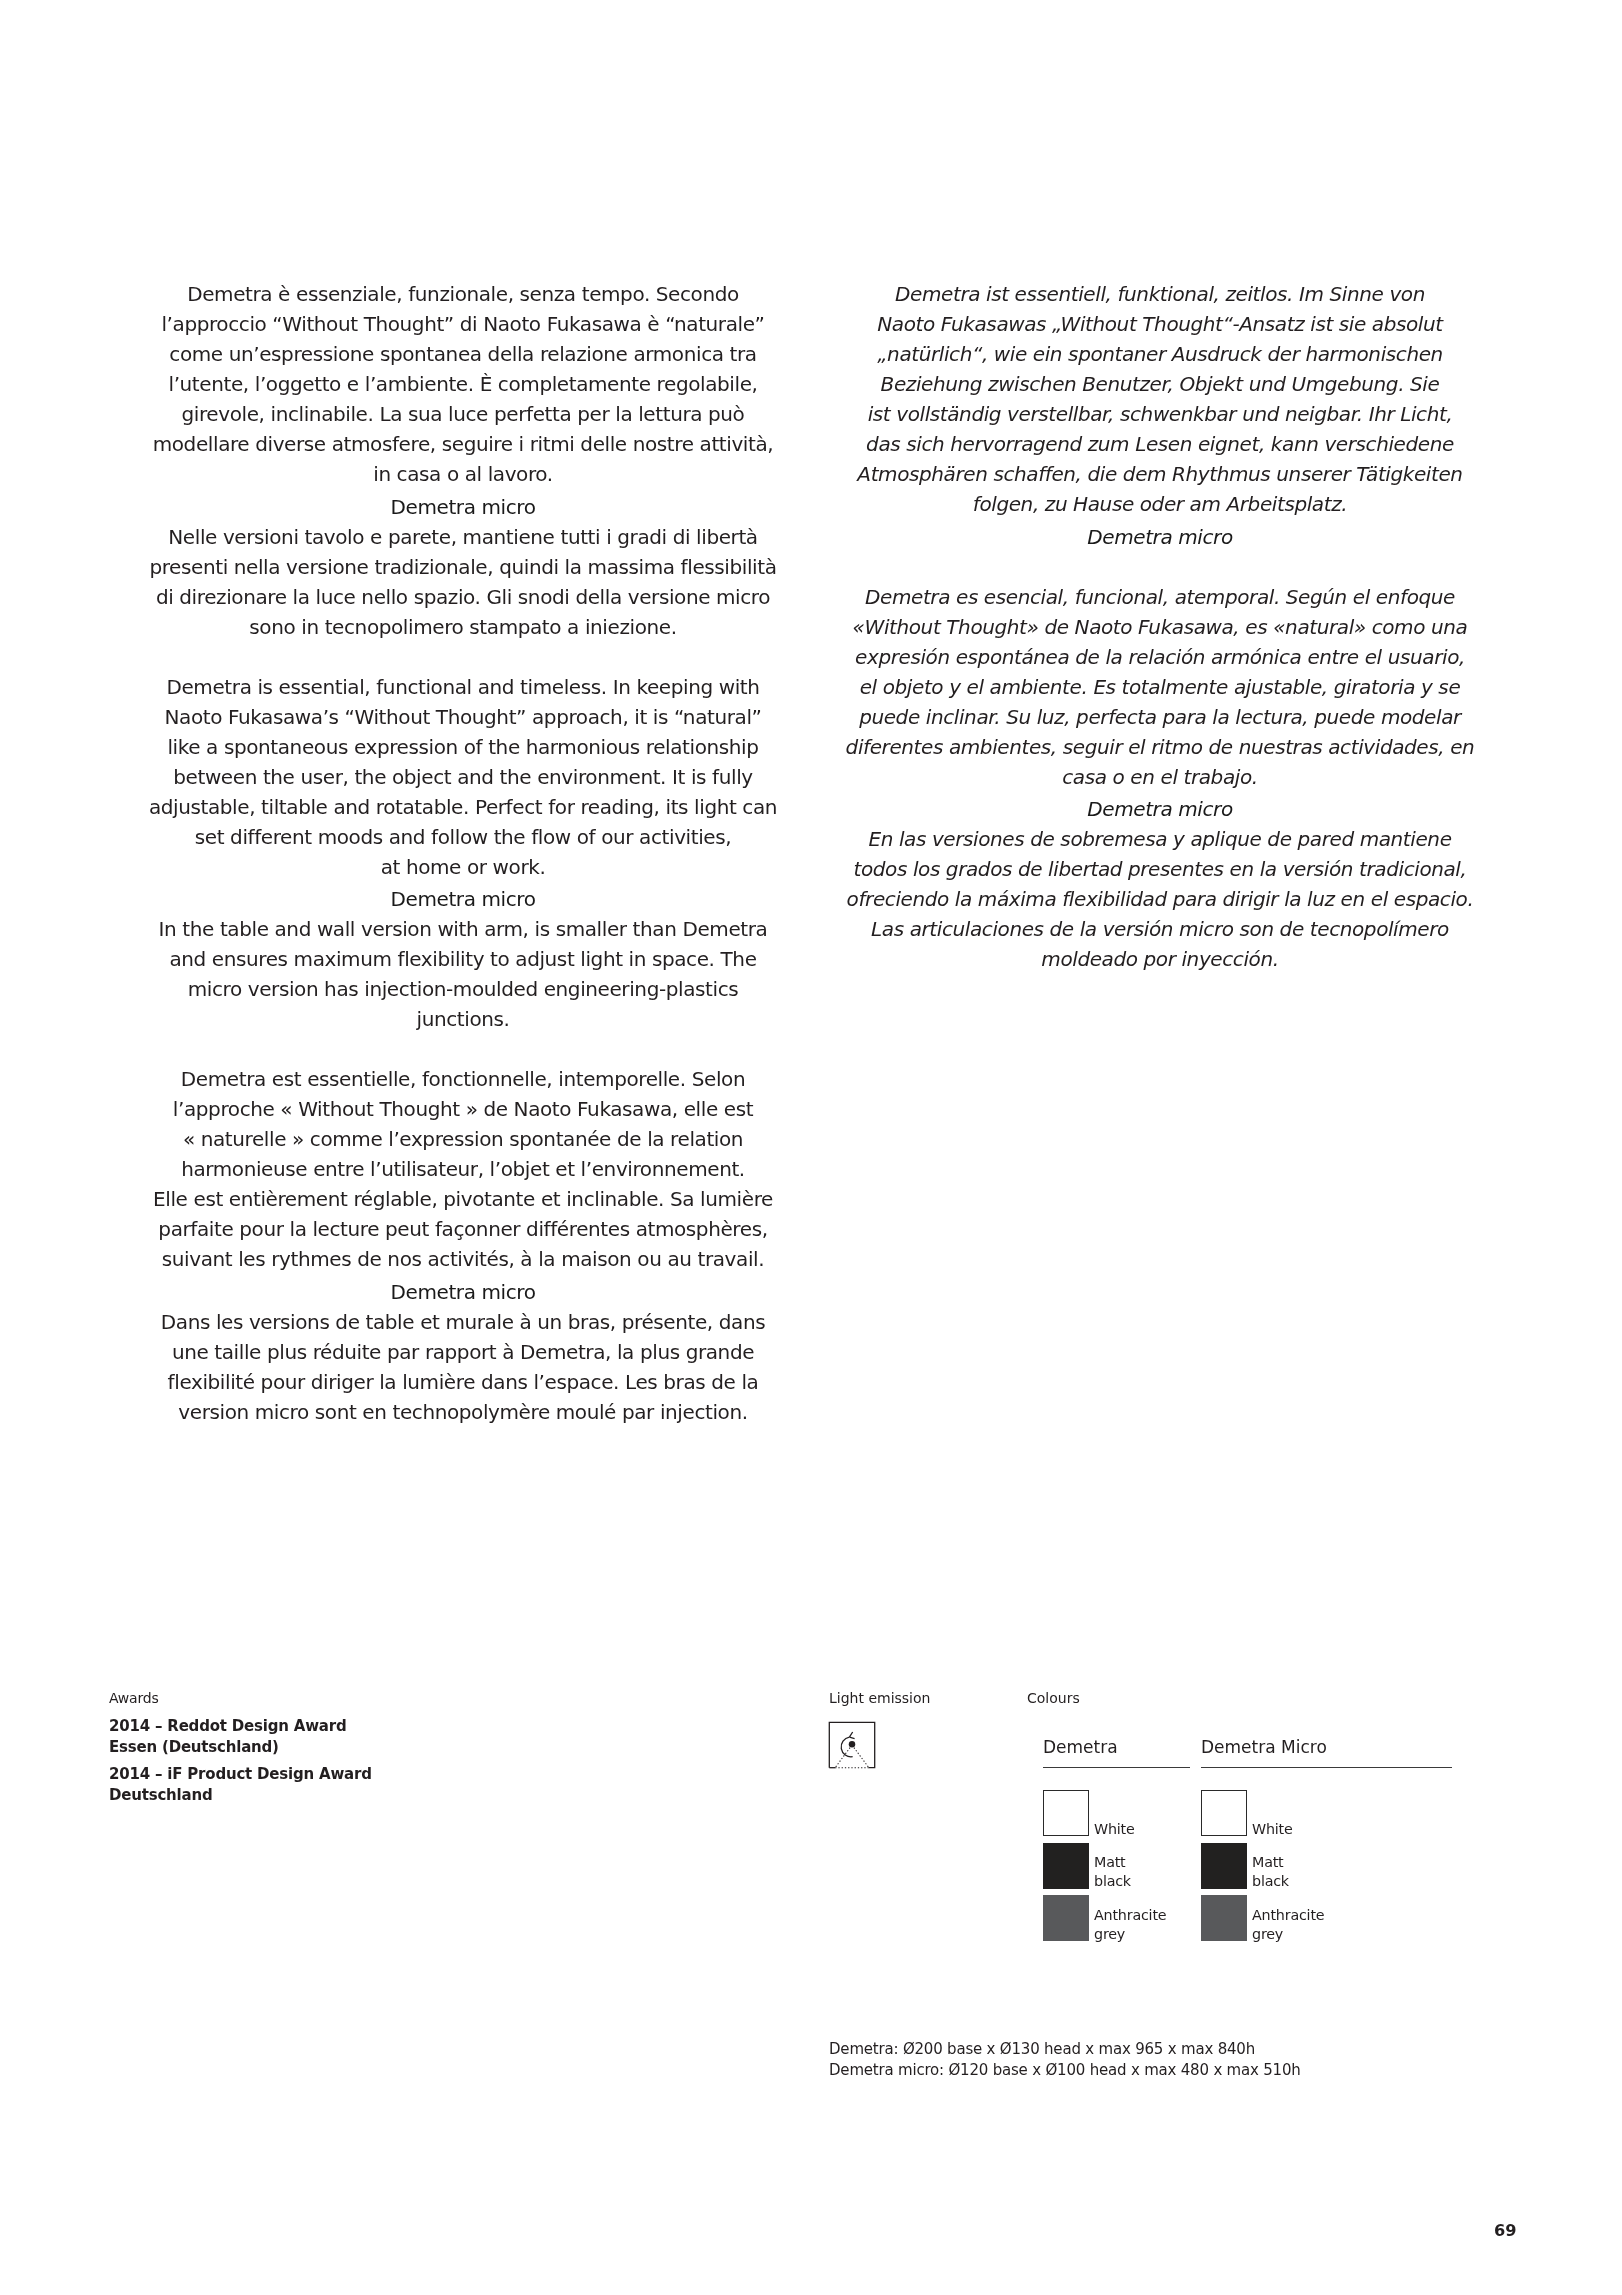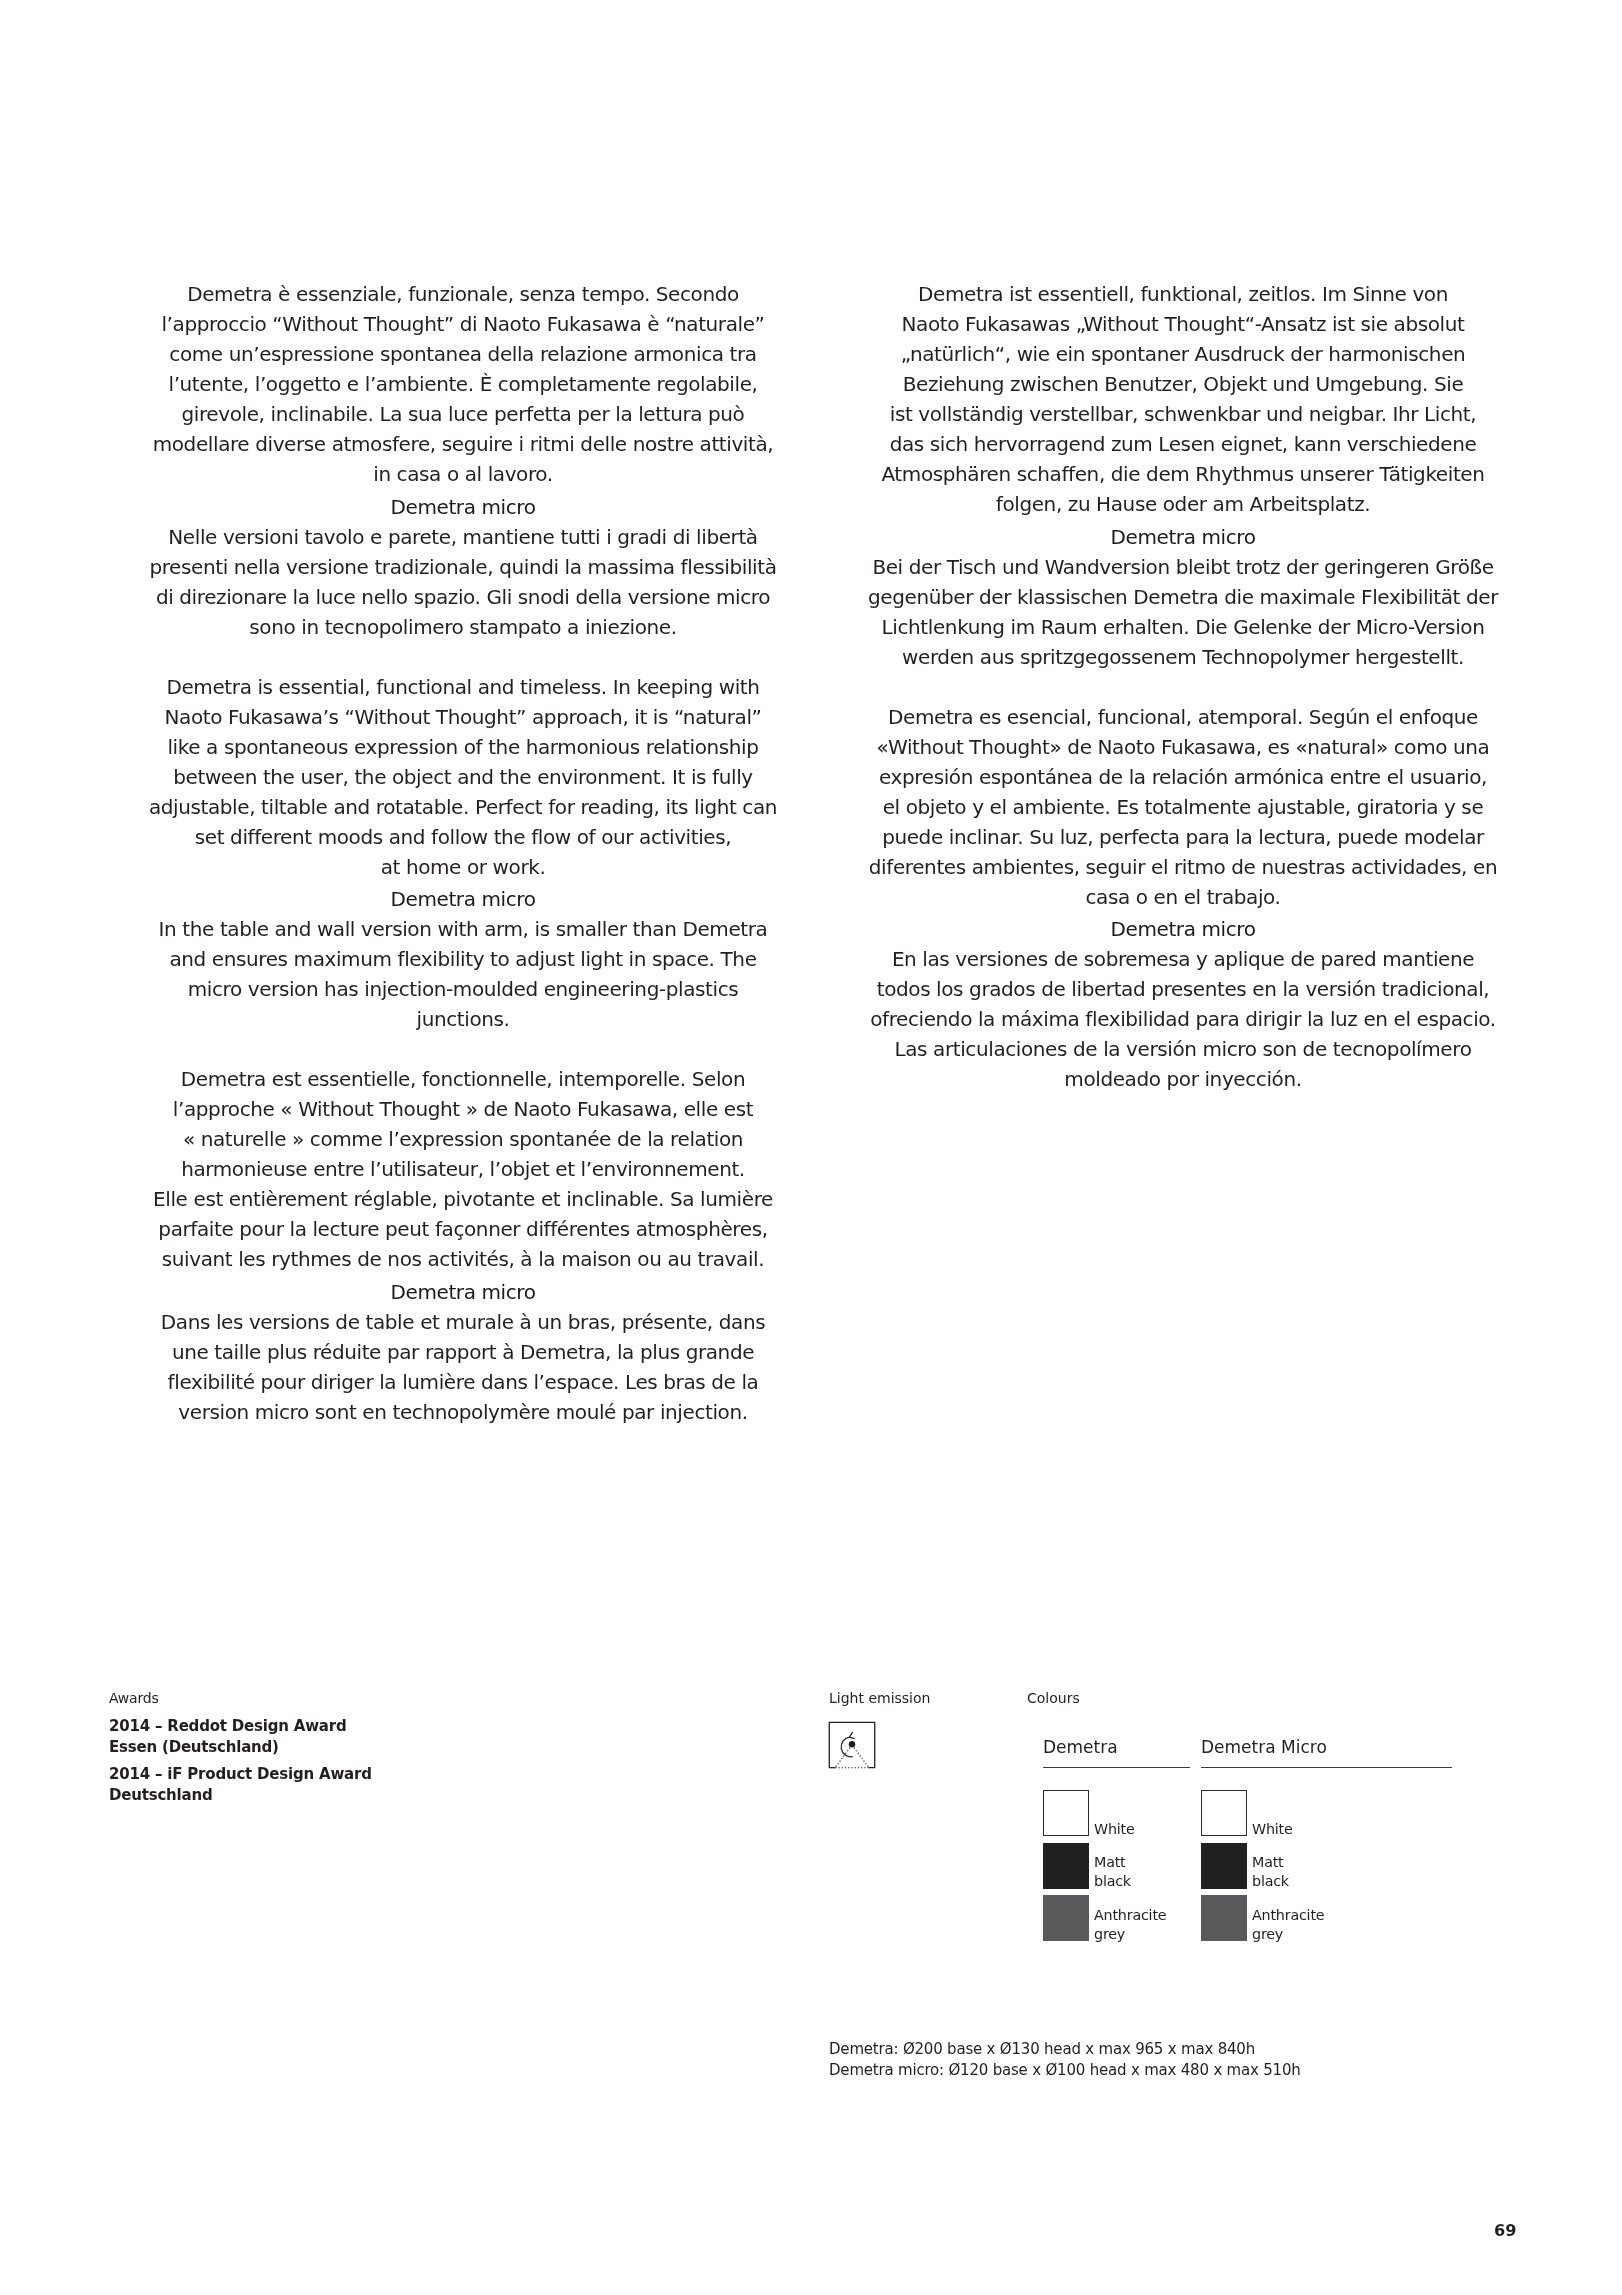--- a/index.html
+++ b/index.html
@@ -1,20 +1,20 @@
 <!DOCTYPE html>
 <html style="font-size:10.4px"><head>
 <meta charset="utf-8">
 <style>
   html, body { margin: 0; padding: 0; background: #ffffff; }
   body { width: 1623px; height: 2295px; position: relative; overflow: hidden;
          font-family: "DejaVu Sans", "Liberation Sans", sans-serif; color: #231f20; }
   .col { position: absolute; top: 279px; width: 708px; }
   .col-left { left: 109px; }
-  .col-right { left: 829px; }
+  .col-right { left: 806px; font-style: italic; }
   .body-text { font-size: 20px; line-height: 30px; letter-spacing: -0.4px; transform-origin: 0 0; text-align: center; }
   .block { margin: 0 0 30px 0; }
   .block p { margin: 0; white-space: pre-line; }
   .block h3 { margin: 2.6px 0 0 0; font-size: 20px; font-weight: normal; line-height: 30px; color: #1a1a1a; }
 
   .small { font-size: 15px; line-height: 21.4px; letter-spacing: -0.2px; }
   .label { font-size: 14px; line-height: 23.4px; margin: 0; font-weight: normal; }
 
   .awards { position: absolute; left: 109px; top: 1687px; width: 585px; }
   .awards .label { margin-bottom: 5.2px; }
@@ -92,24 +92,20 @@
   <div class="block">
     <p>Demetra ist essentiell, funktional, zeitlos. Im Sinne von
 Naoto Fukasawas „Without Thought“-Ansatz ist sie absolut
 „natürlich“, wie ein spontaner Ausdruck der harmonischen
 Beziehung zwischen Benutzer, Objekt und Umgebung. Sie
 ist vollständig verstellbar, schwenkbar und neigbar. Ihr Licht,
 das sich hervorragend zum Lesen eignet, kann verschiedene
 Atmosphären schaffen, die dem Rhythmus unserer Tätigkeiten
 folgen, zu Hause oder am Arbeitsplatz.</p>
     <h3>Demetra micro</h3>
-    <p>Bei der Tisch und Wandversion bleibt trotz der geringeren Größe
-gegenüber der klassischen Demetra die maximale Flexibilität der
-Lichtlenkung im Raum erhalten. Die Gelenke der Micro-Version
-werden aus spritzgegossenem Technopolymer hergestellt.</p>
   </div>
   <div class="block">
     <p>Demetra es esencial, funcional, atemporal. Según el enfoque
 «Without Thought» de Naoto Fukasawa, es «natural» como una
 expresión espontánea de la relación armónica entre el usuario,
 el objeto y el ambiente. Es totalmente ajustable, giratoria y se
 puede inclinar. Su luz, perfecta para la lectura, puede modelar
 diferentes ambientes, seguir el ritmo de nuestras actividades, en
 casa o en el trabajo.</p>
     <h3>Demetra micro</h3>

